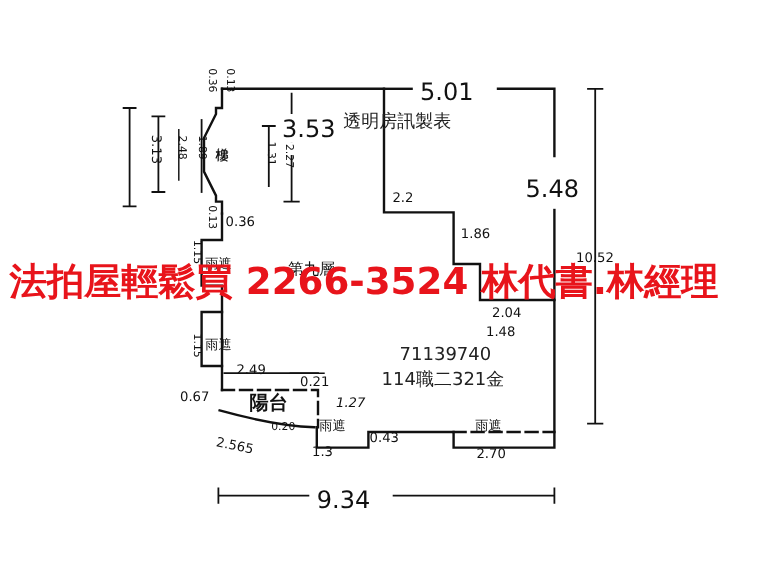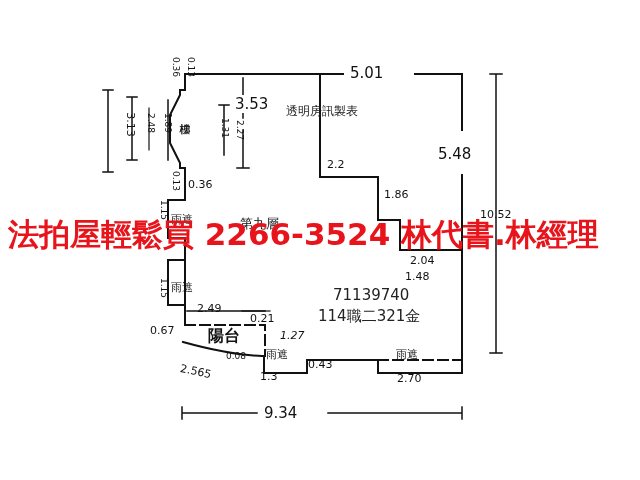--- a/index.html
+++ b/index.html
@@ -1,18 +1,18 @@
 <!DOCTYPE html>
 <html><head>
 <meta charset="utf-8">
 <style>
   html, body { margin: 0; padding: 0; }
   body { width: 640px; height: 480px; background: #ffffff; position: relative; overflow: hidden; font-family: "DejaVu Sans", sans-serif; }
   .plan { position: absolute; left: 0; top: 0; width: 640px; height: 480px; }
-  .lbl { position: absolute; color: #111; font-size: 15px; white-space: nowrap; font-family: "DejaVu Sans", sans-serif; }
+  .lbl { position: absolute; color: #111; font-size: 20px; white-space: nowrap; font-family: "DejaVu Sans", sans-serif; }
   .lbl.small { font-size: 11px; }
   .print { position: absolute; font-family: "DejaVu Sans", sans-serif; color: #222; font-size: 15px; white-space: nowrap; }
   .banner { position: absolute; left: 8px; top: 214px; color: #e8141b; font-weight: bold; font-size: 31px; letter-spacing: 0px; white-space: nowrap; font-family: "DejaVu Sans", sans-serif; }
 </style>
 </head>
 <body>
 
 <svg class="plan" width="640" height="480" viewBox="0 0 640 480">
   <g stroke="#111" stroke-width="2" fill="none" stroke-linecap="square">
 
@@ -41,21 +41,21 @@
     <path d="M224 105 L224 155 M219 105 L229 105" stroke-width="1.5"></path>
 
     <path d="M108 90 L108 172 M103 90 L113 90 M103 172 L113 172" stroke-width="1.5"></path>
     <path d="M132 97 L132 160 M127 97 L137 97 M127 160 L137 160" stroke-width="1.5"></path>
     <path d="M149 108 L149 150" stroke-width="1.2"></path>
 
     <path d="M242 311 L270 311" stroke-width="1.2"></path>
   </g>
 </svg>
 
-<div class="print" style="left:286px;top:103px;font-size:12px;">透明房訊製表</div>
+<div class="print" style="left:286px;top:92px;font-size:15px;">透明房訊製表</div>
 
 <div class="print" style="left:333px;top:286px;font-size:15px;">71139740</div>
 <div class="print" style="left:318px;top:307px;font-size:15px;">114職二321金</div>
 
 <div class="lbl" style="left:240px;top:215px;font-size:13px;">第九層</div>
 <div class="lbl" style="left:208px;top:326px;font-size:16px;font-weight:bold;">陽台</div>
 <div class="lbl small" style="left:171px;top:212px;">雨遮</div>
 <div class="lbl small" style="left:171px;top:280px;">雨遮</div>
 <div class="lbl small" style="left:266px;top:347px;">雨遮</div>
 <div class="lbl small" style="left:396px;top:347px;">雨遮</div>
@@ -68,21 +68,21 @@
 <div class="lbl small" style="left:384px;top:188px;">1.86</div>
 <div class="lbl small" style="left:405px;top:228px;margin-top:42px;">1.48</div>
 <div class="lbl small" style="left:410px;top:254px;">2.04</div>
 <div class="lbl small" style="left:397px;top:372px;">2.70</div>
 <div class="lbl" style="left:264px;top:404px;">9.34</div>
 <div class="lbl small" style="left:260px;top:370px;">1.3</div>
 <div class="lbl small" style="left:308px;top:358px;">0.43</div>
 <div class="lbl small" style="left:197px;top:302px;">2.49</div>
 <div class="lbl small" style="left:250px;top:288px;margin-top:24px;">0.21</div>
 <div class="lbl small" style="left:280px;top:329px;font-style:italic;">1.27</div>
-<div class="lbl small" style="left:226px;top:351px;font-size:9px;">0.08</div>
+<div class="lbl small" style="left:226px;top:351px;font-size:9px;">0.20</div>
 <div class="lbl small" style="left:180px;top:365px;transform:rotate(12deg);">2.565</div>
 <div class="lbl small" style="left:150px;top:324px;text-align:center;">0.67</div>
 <div class="lbl small" style="left:154px;top:205px;transform:rotate(90deg);font-size:9px;">1.15</div>
 <div class="lbl small" style="left:154px;top:283px;transform:rotate(90deg);font-size:9px;">1.15</div>
 <div class="lbl small" style="left:188px;top:178px;">0.36</div>
 <div class="lbl small" style="left:166px;top:62px;transform:rotate(90deg);font-size:9px;">0.36</div>
 <div class="lbl small" style="left:181px;top:62px;transform:rotate(90deg);font-size:9px;">0.13</div>
 <div class="lbl small" style="left:166px;top:176px;transform:rotate(90deg);font-size:9px;">0.13</div>
 <div class="lbl" style="left:235px;top:95px;background:#fff;">3.53</div>
 <div class="lbl small" style="left:230px;top:125px;transform:rotate(90deg);font-size:9px;">2.27</div>

